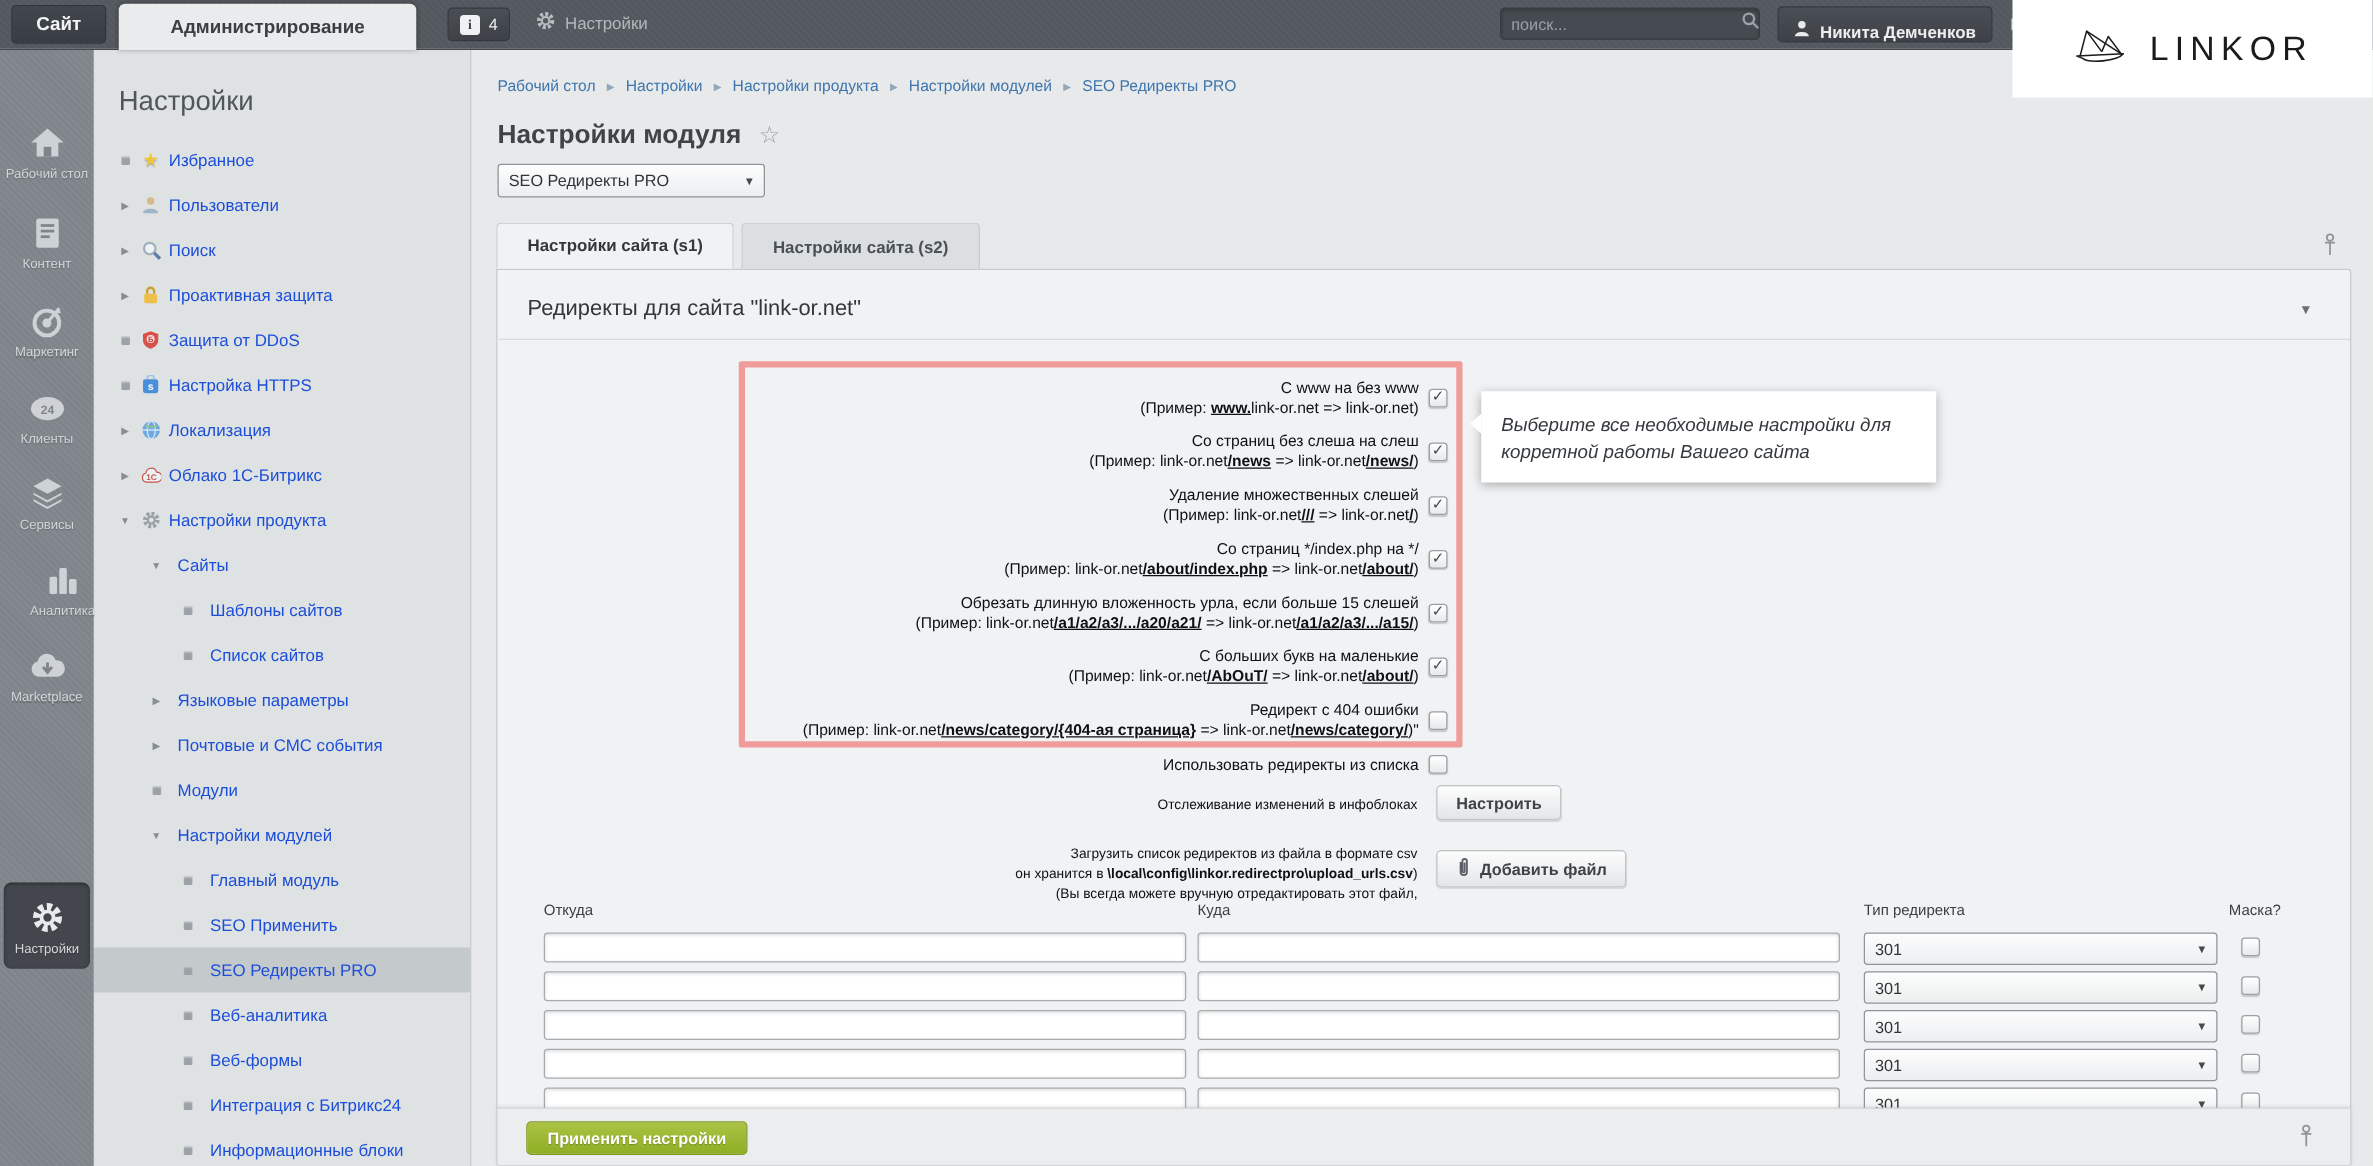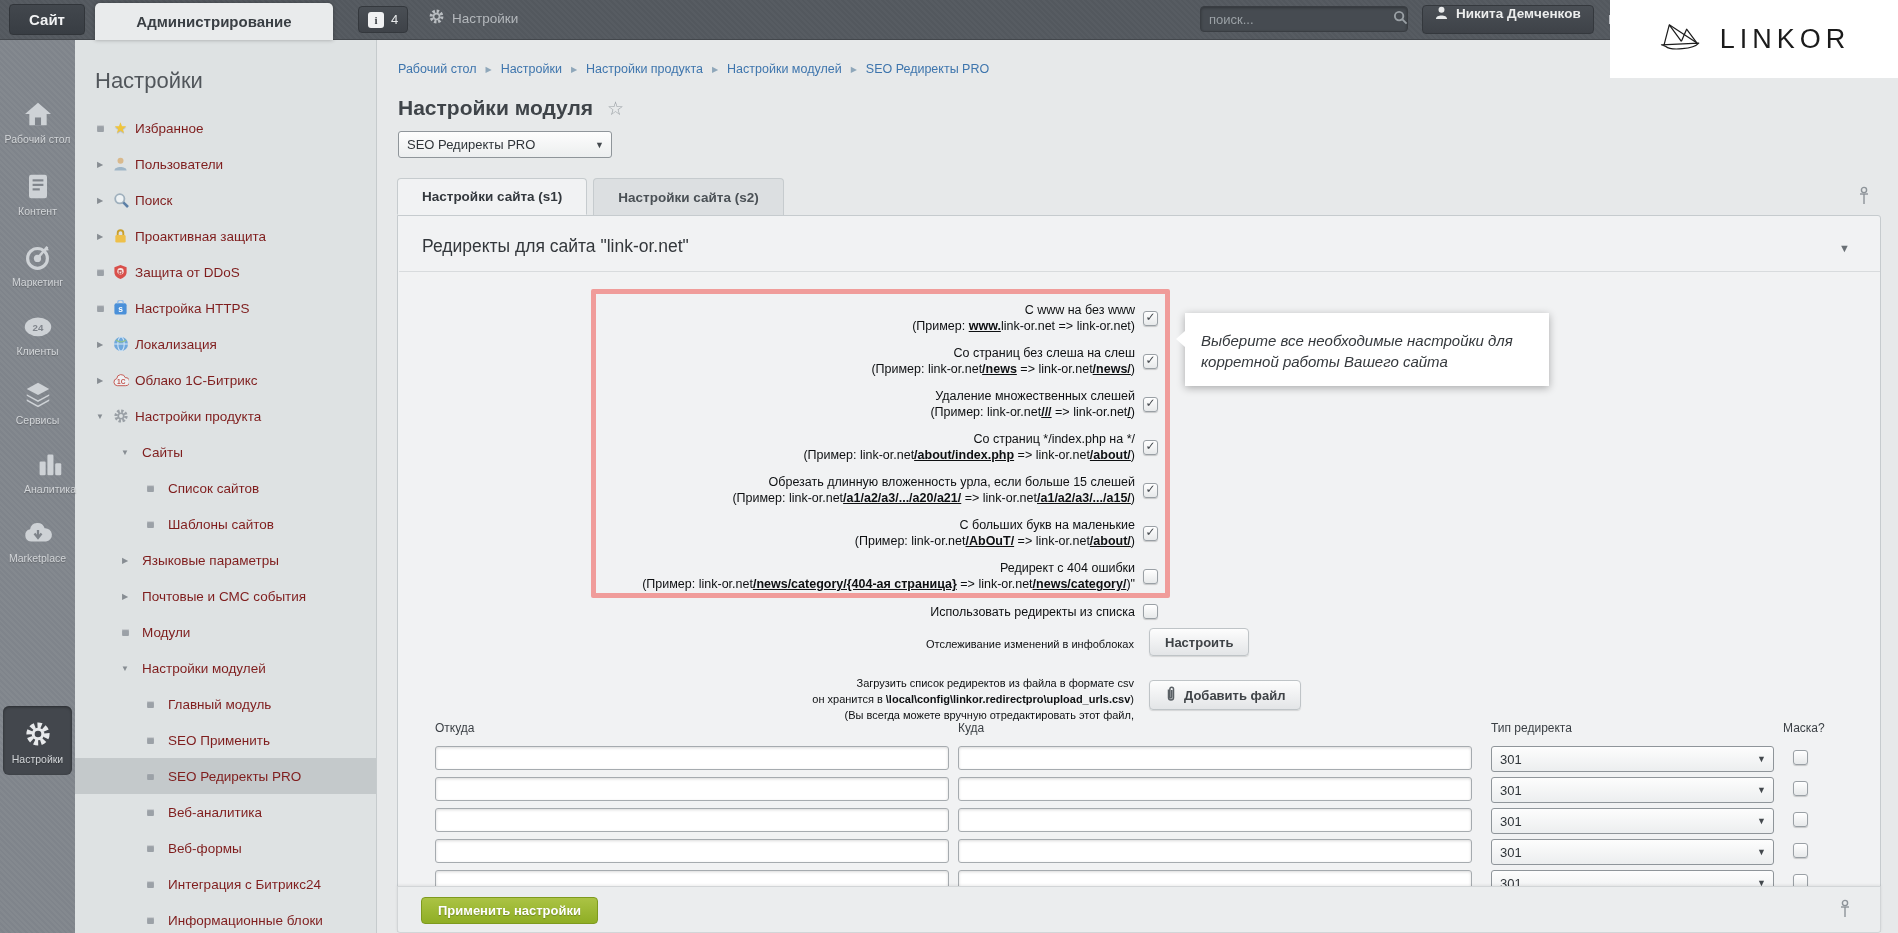--- a/index.html
+++ b/index.html
@@ -20,21 +20,21 @@
   .notif-ico{width:16px;height:16px;background:#f0f1f2;border-radius:3px;color:#3a3f44;font-size:11px;
     font-weight:bold;display:flex;align-items:center;justify-content:center;font-family:"Liberation Serif","DejaVu Serif",serif;}
   .notif-count{color:#e8eaeb;font-size:13px;}
   .top-settings{position:absolute;left:428px;top:8px;display:flex;align-items:center;gap:7px;color:#b4b8bc;font-size:13.5px;}
   .search-wrap{position:absolute;left:1200px;top:6px;width:208px;height:26px;background:#464b51;
     border:1px solid #393d42;border-radius:4px;box-shadow:inset 0 1px 3px rgba(0,0,0,.3);display:flex;align-items:center;}
   .search-wrap input{flex:1;background:transparent;border:none;outline:none;color:#cfd3d6;font-size:13px;padding:0 8px;}
   .search-wrap input::placeholder{color:#9aa0a5;}
   .search-ico{margin-right:7px;}
   .user-btn{position:absolute;left:1422px;top:5px;height:29px;background:linear-gradient(#4a4f55,#3e4248);
-    border:1px solid #34383d;border-radius:4px;display:flex;align-items:flex-start;gap:8px;padding:0 12px;
+    border:1px solid #34383d;border-radius:4px;display:flex;align-items:flex-end;gap:8px;padding:0 12px;
     color:#eceded;font-size:13.5px;font-weight:bold;}
   .logout-btn{position:absolute;left:1596px;top:5px;height:29px;display:flex;align-items:center;padding:0 12px;
     color:#c9cdd1;font-size:13.5px;z-index:21;}
   
   .logo-box{position:absolute;left:1610px;top:0;width:288px;height:78px;background:#ffffff;z-index:30;
     display:flex;align-items:center;justify-content:center;gap:10px;}
   .logo-text{font-size:27px;letter-spacing:5px;color:#1b1b1b;font-weight:normal;}
 
   
   .rail{position:absolute;left:0;top:40px;width:75px;height:893px;
@@ -44,21 +44,21 @@
   .rail-item.active{left:3px;width:69px;padding:14px 0 10px;background:#43474d;border-radius:6px;box-shadow:inset 0 1px 3px rgba(0,0,0,.4);}
   .rail-ico{height:28px;display:flex;align-items:center;justify-content:flex-start;}
 
   
   .sidebar{position:absolute;left:75px;top:40px;width:302px;height:893px;background:#dee2e3;border-right:1px solid #c6cbcd;z-index:5;}
   .sb-title{padding:28px 0 16px 20px;font-size:22px;color:#51565b;}
   .sb-item{height:36px;display:flex;align-items:center;cursor:pointer;position:relative;}
   .sb-item.selected{background:#c4c9cb;}
   .sb-bullet{position:absolute;display:flex;align-items:center;justify-content:center;width:12px;}
   .sb-item.lvl0 .sb-bullet{left:19px;} .sb-item.lvl1 .sb-bullet{left:44px;} .sb-item.lvl2 .sb-bullet{left:69px;}
-  .sb-label{font-size:13.5px;color:#7f1d1d;}
+  .sb-label{font-size:13.5px;color:#1d4ed8;}
   .sb-item.lvl0 .sb-label{margin-left:60px;} .sb-item.lvl1 .sb-label{margin-left:67px;} .sb-item.lvl2 .sb-label{margin-left:93px;}
   .sb-ico{position:absolute;left:37px;width:17px;height:17px;display:flex;align-items:center;justify-content:center;}
   .sq{width:7px;height:7px;background:#9ba1a7;border-radius:1px;box-shadow:inset 0 1px 1px rgba(255,255,255,.5);}
   .arr{font-size:8px;color:#878d93;}
   .star-glyph{color:#f0c53a;font-size:15px;text-shadow:0 1px 1px rgba(0,0,0,.2);}
 
   
   .main{position:absolute;left:377px;top:40px;width:1521px;height:893px;background:#e7e9ea;}
   .breadcrumb{position:absolute;left:21px;top:22px;display:flex;align-items:center;gap:9px;font-size:12.5px;}
   .crumb{color:var(--link-blue,#3e75ad);cursor:pointer;}
@@ -362,27 +362,27 @@
         <span class="sb-label">Настройки продукта</span>
       </div>
       <div class="sb-item lvl1">
         <span class="sb-bullet arr">▼</span>
         <span class="sb-label">Сайты</span>
       </div>
       <div class="sb-item lvl2">
         <span class="sb-bullet">
           <span class="sq"></span>
         </span>
+        <span class="sb-label">Шаблоны сайтов</span>
+      </div>
+      <div class="sb-item lvl2">
+        <span class="sb-bullet">
+          <span class="sq"></span>
+        </span>
         <span class="sb-label">Список сайтов</span>
-      </div>
-      <div class="sb-item lvl2">
-        <span class="sb-bullet">
-          <span class="sq"></span>
-        </span>
-        <span class="sb-label">Шаблоны сайтов</span>
       </div>
       <div class="sb-item lvl1">
         <span class="sb-bullet arr">▶</span>
         <span class="sb-label">Языковые параметры</span>
       </div>
       <div class="sb-item lvl1">
         <span class="sb-bullet arr">▶</span>
         <span class="sb-label">Почтовые и СМС события</span>
       </div>
       <div class="sb-item lvl1">

